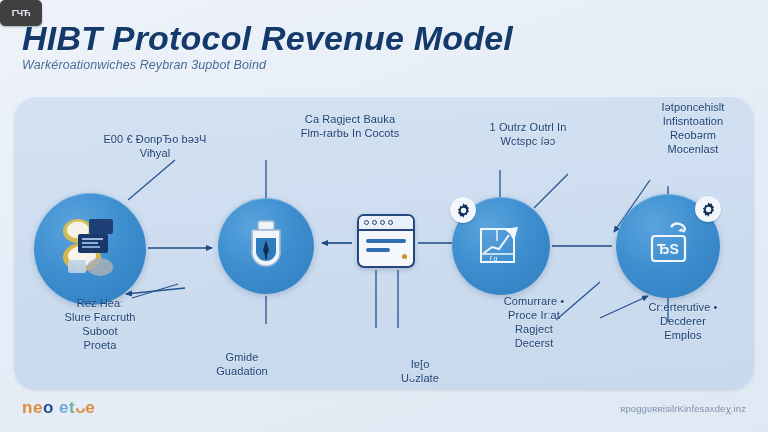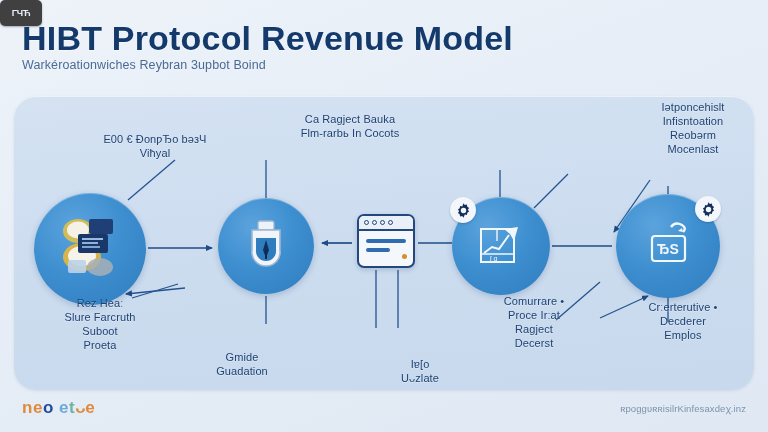--- a/index.html
+++ b/index.html
@@ -12,20 +12,21 @@
   body {
     background: linear-gradient(160deg, #eef3f9 0%, #e7eef7 40%, #dfe8f3 100%);
     position: relative;
   }
 
   
   #header {
     position: absolute;
     left: 0; top: 0; width: 768px; height: 98px;
     padding: 18px 0 0 22px;
+    font-style: italic;
   }
   #title {
     font-size: 34px;
     font-weight: bold;
     color: #133a6b;
     letter-spacing: 0.2px;
     line-height: 40px;
     text-shadow: 0 1px 0 rgba(255,255,255,0.55);
     white-space: nowrap;
   }
@@ -309,20 +310,22 @@
     <path fill="#13305a" d="M10 1.4l1.5 2.1 2.5-.5.5 2.5 2.1 1.5-1.5 2.1 1.5 2.1-2.1 1.5-.5 2.5-2.5-.5L10 18.6l-1.5-2.1-2.5.5-.5-2.5L3.4 13l1.5-2.1L3.4 8.8 5.5 7.3 6 4.8l2.5.5z"></path>
     <circle cx="10" cy="10" r="3.2" fill="#f3f6fa"></circle>
   </svg>
 </div>
 
 <div class="label" id="label-top-1">E00 € ÐonƿЂo bəзЧ
 Viћyal</div>
 <div class="label" id="label-top-2">Ca Ragject Bauka
 Flm-rarbь In Cocots</div>
 <div class="label" id="label-top-3">
+  <span>1 Outrz Outrl In
+Wctspc íəɔ</span>
 </div>
 <div class="label" id="label-top-4">Iətponcehislt
 Infisntoation
 Reobərm
 Mocenlast</div>
 
 <div class="label" id="label-bot-1">Rez Heaː
 Slure Farcruth
 Suboot
 Proetа</div>

